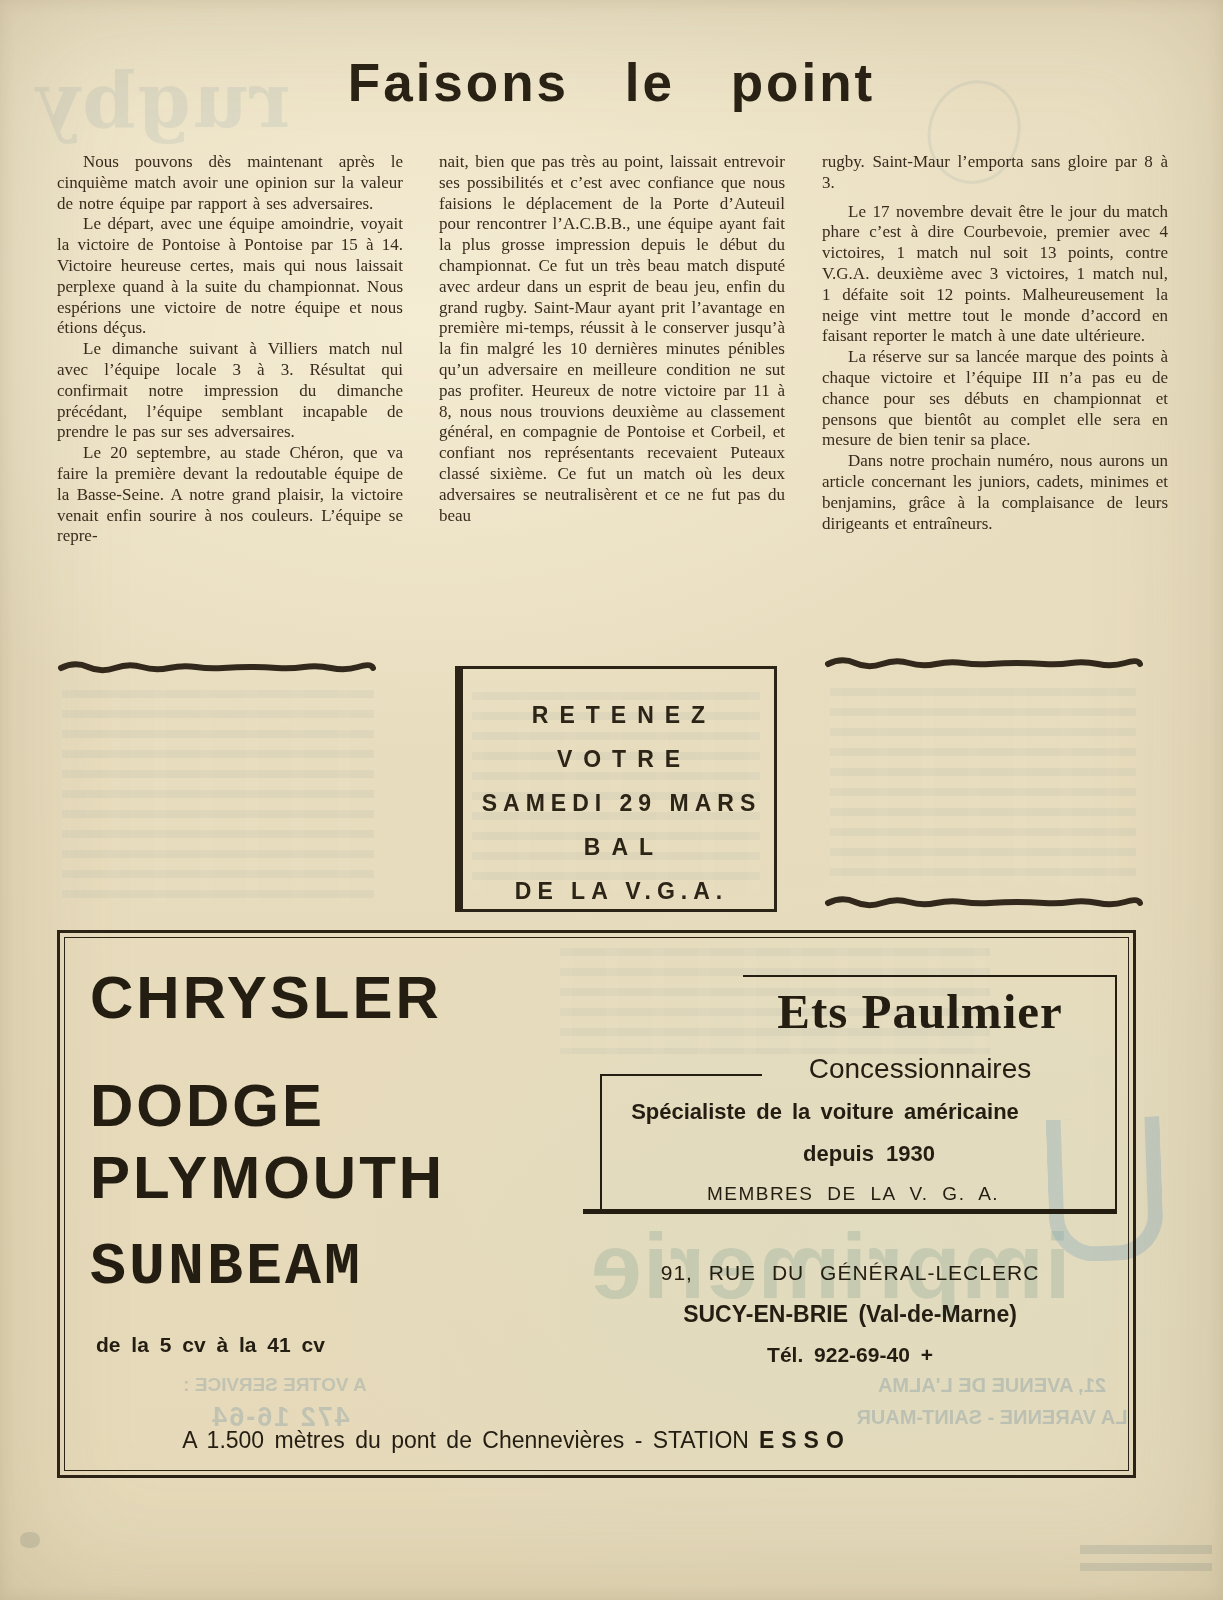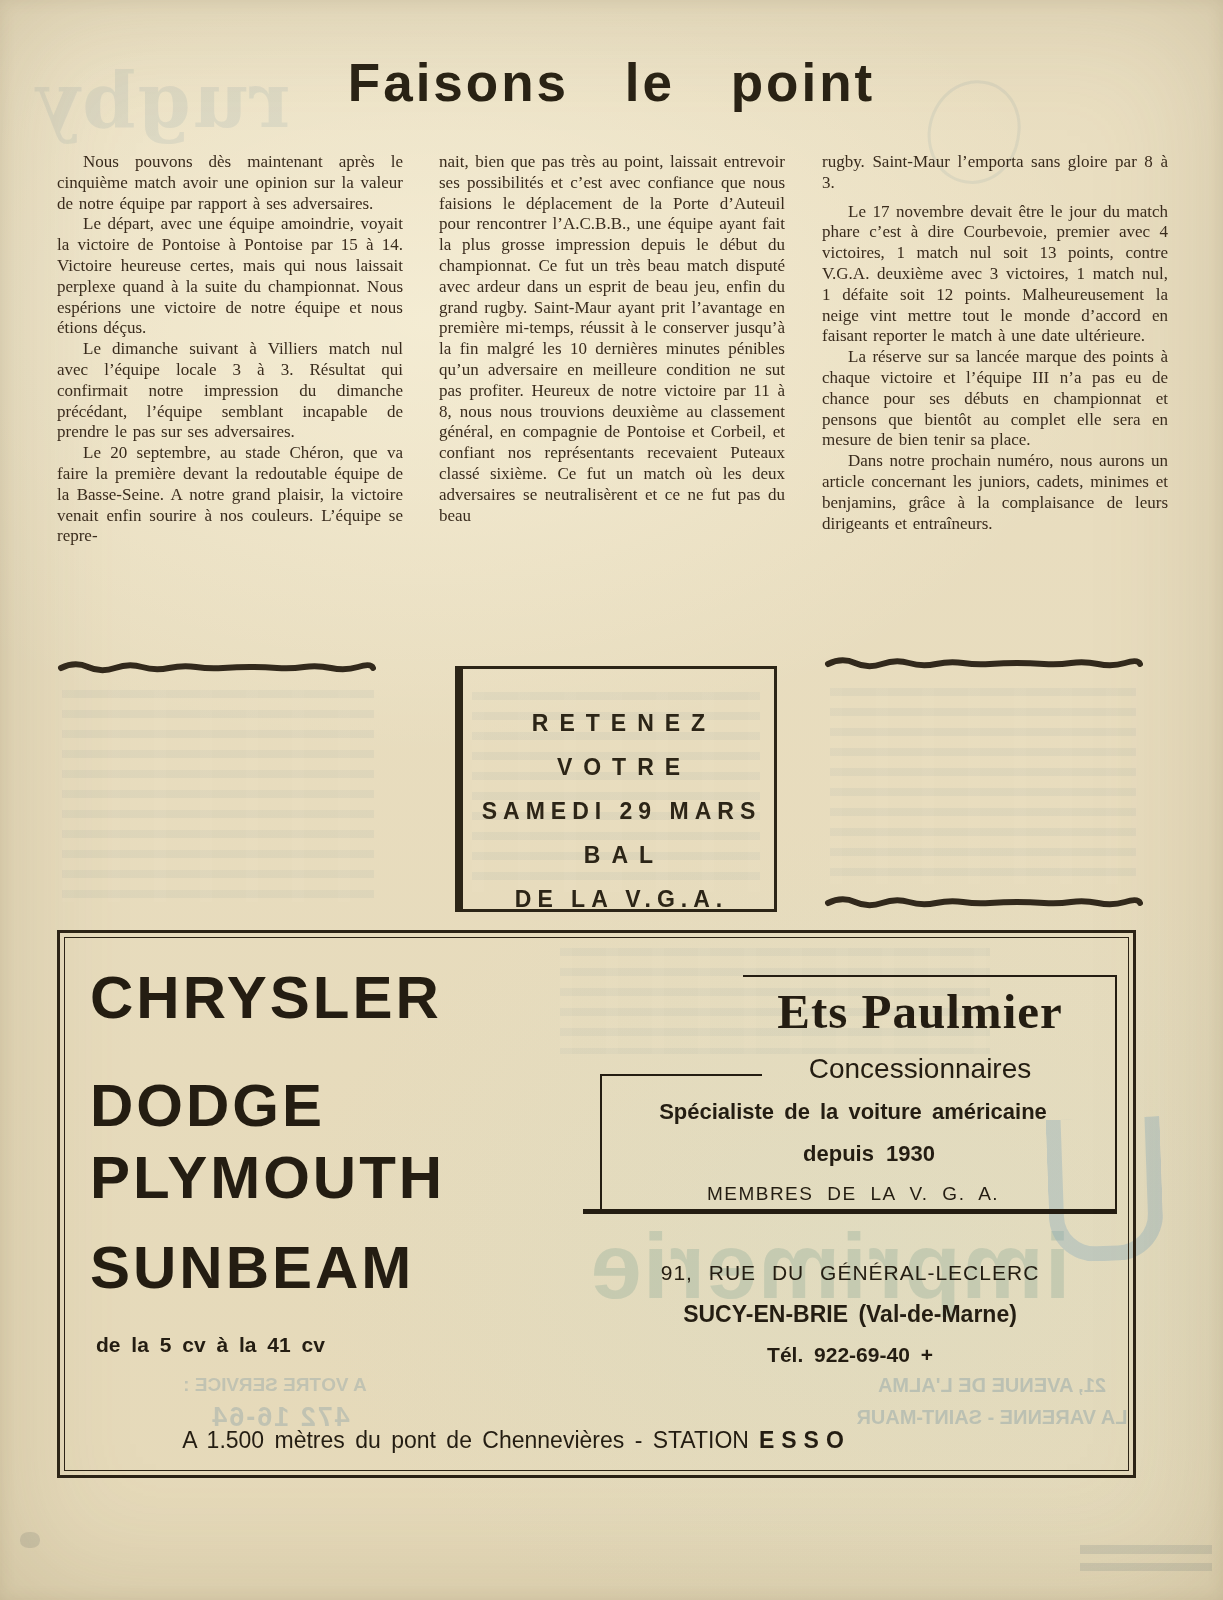--- a/index.html
+++ b/index.html
@@ -50,44 +50,44 @@
   .para{margin:0;text-indent:26px;}
   .sp6{margin-top:8px;}.sp12{}
 
   .wavy{position:absolute;}
   .wavy1{left:57px;top:658px;}
   .wavy2{left:824px;top:654px;}
   .wavy3{left:824px;top:893px;}
 
   
   .notice-box{position:absolute;left:455px;top:666px;width:322px;height:246px;box-sizing:border-box;
-    border:3px solid #2c2517;border-left-width:8px;padding-top:32px;}
+    border:3px solid #2c2517;border-left-width:8px;padding-top:24px;}
   .notice-line{font-family:"Liberation Sans",sans-serif;font-weight:bold;color:#2c2517;
     text-align:center;font-size:23px;letter-spacing:11px;text-indent:11px;line-height:44px;margin:0;}
   .notice-line.tight{letter-spacing:6px;text-indent:6px;}
 
   
   .ad-box{position:absolute;left:57px;top:930px;width:1079px;height:548px;box-sizing:border-box;
     border:3px solid #2b2316;}
   .ad-inner{position:absolute;inset:4px;border:1.5px solid #2b2316;pointer-events:none;}
   .brand{position:absolute;left:30px;font-family:"Liberation Sans",sans-serif;font-weight:bold;
     font-size:60px;letter-spacing:3px;color:#241d12;white-space:nowrap;}
-  .b0{top:30px;}.b1{top:138px;}.b2{top:210px;}.b3{top:300px;}
+  .b0{top:30px;}.b1{top:138px;}.b2{top:210px;}.b3{top:300px;font-family:Liberation Mono, monospace;}
   .brand-range{position:absolute;left:36px;top:400px;font-family:"Liberation Sans",sans-serif;
     font-weight:bold;font-size:21px;word-spacing:5px;color:#241d12;}
   .dline{position:absolute;font-family:"Liberation Sans",sans-serif;color:#241d12;text-align:center;}
   .dealer-topline{position:absolute;left:683px;top:42px;width:372px;border-top:2.5px solid #241d12;}
   .dealer-name{left:640px;width:440px;top:50px;font-family:"Liberation Serif",serif;
     font-weight:bold;font-size:49px;letter-spacing:1px;}
   .dealer-role{left:640px;width:440px;top:120px;font-size:28px;}
   .corner-h{position:absolute;left:540px;top:141px;width:162px;border-top:2.5px solid #241d12;}
   .corner-v{position:absolute;left:540px;top:141px;height:138px;border-left:2.5px solid #241d12;}
   .inner-bottom{position:absolute;left:523px;top:276px;width:534px;height:5px;background:#241d12;}
   .inner-right{position:absolute;left:1055px;top:42px;height:239px;border-left:2px solid #241d12;}
-  .dealer-specialty{left:548px;width:490px;top:166px;font-weight:bold;font-size:22px;word-spacing:4px;}
+  .dealer-specialty{left:520px;width:490px;top:166px;font-weight:bold;font-size:22px;word-spacing:4px;}
   .dealer-since{left:564px;width:490px;top:208px;font-weight:bold;font-size:22px;word-spacing:6px;}
   .dealer-members{left:548px;width:490px;top:250px;font-size:19px;letter-spacing:1.5px;word-spacing:7px;}
   .dealer-addr1{left:540px;width:500px;top:328px;font-size:21px;letter-spacing:1px;word-spacing:9px;}
   .dealer-addr2{left:540px;width:500px;top:368px;font-weight:bold;font-size:23px;word-spacing:4px;}
   .dealer-phone{left:540px;width:500px;top:410px;font-weight:bold;font-size:21px;word-spacing:5px;}
   .ad-footer{position:absolute;left:0;right:160px;top:494px;text-align:center;
     font-family:"Liberation Sans",sans-serif;font-size:23px;color:#241d12;word-spacing:4px;}
   .esso{font-weight:bold;letter-spacing:7px;margin-left:10px;}
 </style>
 </head>

